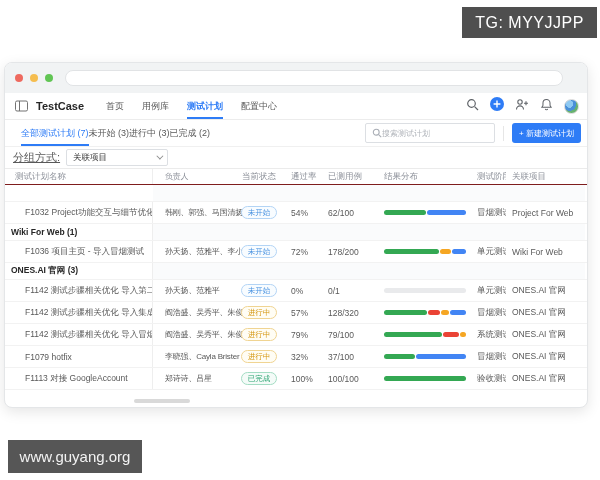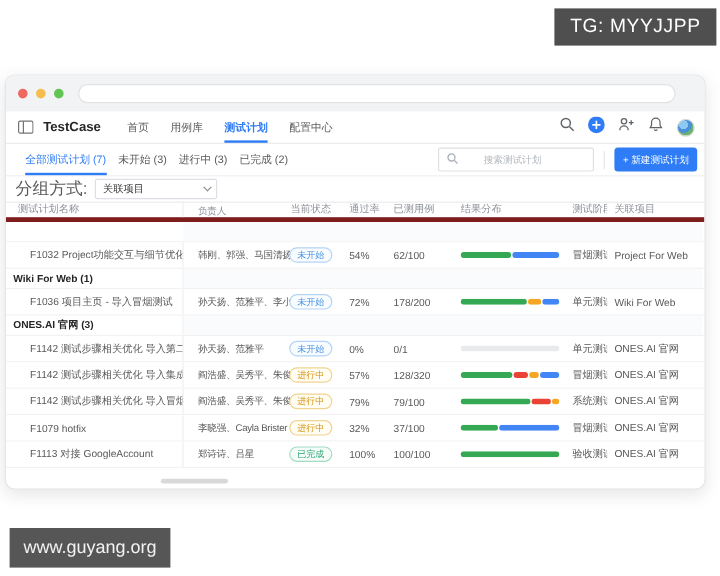--- a/index.html
+++ b/index.html
@@ -22,37 +22,37 @@
   .app-header { height:27px; display:flex; align-items:center; padding:0 8px 0 6px; border-bottom:1px solid #ececec; background:#fff; }
   .collapse-ic { display:flex; margin:0 8px 0 4px; }
   .brand { font-size:11px; font-weight:bold; color:#262626; margin-right:22px; }
   .nav { display:flex; gap:18px; height:100%; align-items:center;text-align:center; }
   .nav-item { font-size:9px; color:#595959; height:100%; display:flex; align-items:center; cursor:pointer; border-bottom:2px solid transparent; padding-top:2px; }
   .nav-item.active { color:#2e7cf6; font-weight:bold; border-bottom-color:#2e7cf6; }
   .hdr-icons { margin-left:auto; display:flex; align-items:center; gap:11px; }
   .avatar { width:15px; height:15px; border-radius:50%; background:radial-gradient(circle at 35% 30%, #8ec9f2 0 30%, #4a90d9 31% 55%, #67b26f 56% 80%, #f5d76e 81%); border:1px solid #d8d8d8; }
 
   .toolbar { height:27px; display:flex; align-items:center; padding:0 6px 0 16px; border-bottom:1px solid #f0f0f0; }
-  .tabs { display:flex; gap:10px; height:100%; align-items:center; }
+  .tabs { display:flex; gap:0; height:100%; align-items:center; }
   .tab { font-size:9px; color:#595959; height:100%; display:flex; align-items:center; border-bottom:2px solid transparent; padding-top:2px; cursor:pointer; white-space:nowrap; }
   .tab.active { color:#2e7cf6; border-bottom-color:#2e7cf6; }
   .toolbar-right { margin-left:auto; display:flex; align-items:center; }
-  .searchbox { width:130px; height:20px; border:1px solid #dcdfe3; border-radius:2px; display:flex; align-items:center; padding:0 6px; gap:21px; background:#fff; }
+  .searchbox { width:130px; height:20px; border:1px solid #dcdfe3; border-radius:2px; display:flex; align-items:center; padding:0 6px; gap:0; background:#fff; }
   .searchbox input { border:none; outline:none; width:100%; font-size:8px; color:#333; font-family:inherit; }
   .searchbox input::placeholder { color:#b0b4ba; }
   .tb-divider { width:1px; height:15px; background:#e6e6e6; margin:0 8px; }
   .new-btn { height:20px; background:#2e7cf6; color:#fff; border:none; border-radius:3px; font-size:8px; padding:0 7px; font-family:inherit; white-space:nowrap; cursor:pointer; }
 
   .filter-row { height:21px; display:flex; align-items:center; padding:0 16px 0 8px; gap:6px; }
-  .filter-label { font-size:14px; color:#595959; }
+  .filter-label { font-size:11px; color:#595959;text-decoration:underline; }
   .select { width:102px; height:17px; border:1px solid #dcdfe3; border-radius:2px; display:flex; align-items:center; padding:0 6px; font-size:8.5px; color:#333; justify-content:space-between; background:#fff; cursor:pointer; }
   .chev { width:5px; height:5px; border-right:1px solid #8c8c8c; border-bottom:1px solid #8c8c8c; transform:rotate(45deg) translateY(-2px); }
 
   .grid { display:grid; grid-template-columns:148px 84px 44px 40px 55px 92px 38px 79px; align-items:center; }
-  .thead { height:17px; border-top:1px solid #ebebeb; border-bottom:4px solid #7f1d1d; color:#8c9099; font-size:8.5px; }
+  .thead { height:17px; border-top:1px solid #ebebeb; border-bottom:1px solid #7f1d1d; color:#8c9099; font-size:8.5px; }
   .c { white-space:nowrap; overflow:hidden; }
   .c.cname { padding-left:10px; height:100%; display:flex; align-items:center; border-right:1px solid #eeeeee; }
   .c.cowner { padding-left:12px; overflow:visible; font-size:8px; letter-spacing:-.2px; }
   .c.cstatus { text-align:center; overflow:visible; }
   .c.crate { padding-left:10px; }
   .c.ctested { padding-left:7px; }
   .c.cdist { padding-left:8px; padding-right:2px; }
   .c.cstage { padding-left:9px; }
   .c.cproject { padding-left:6px; }
 

